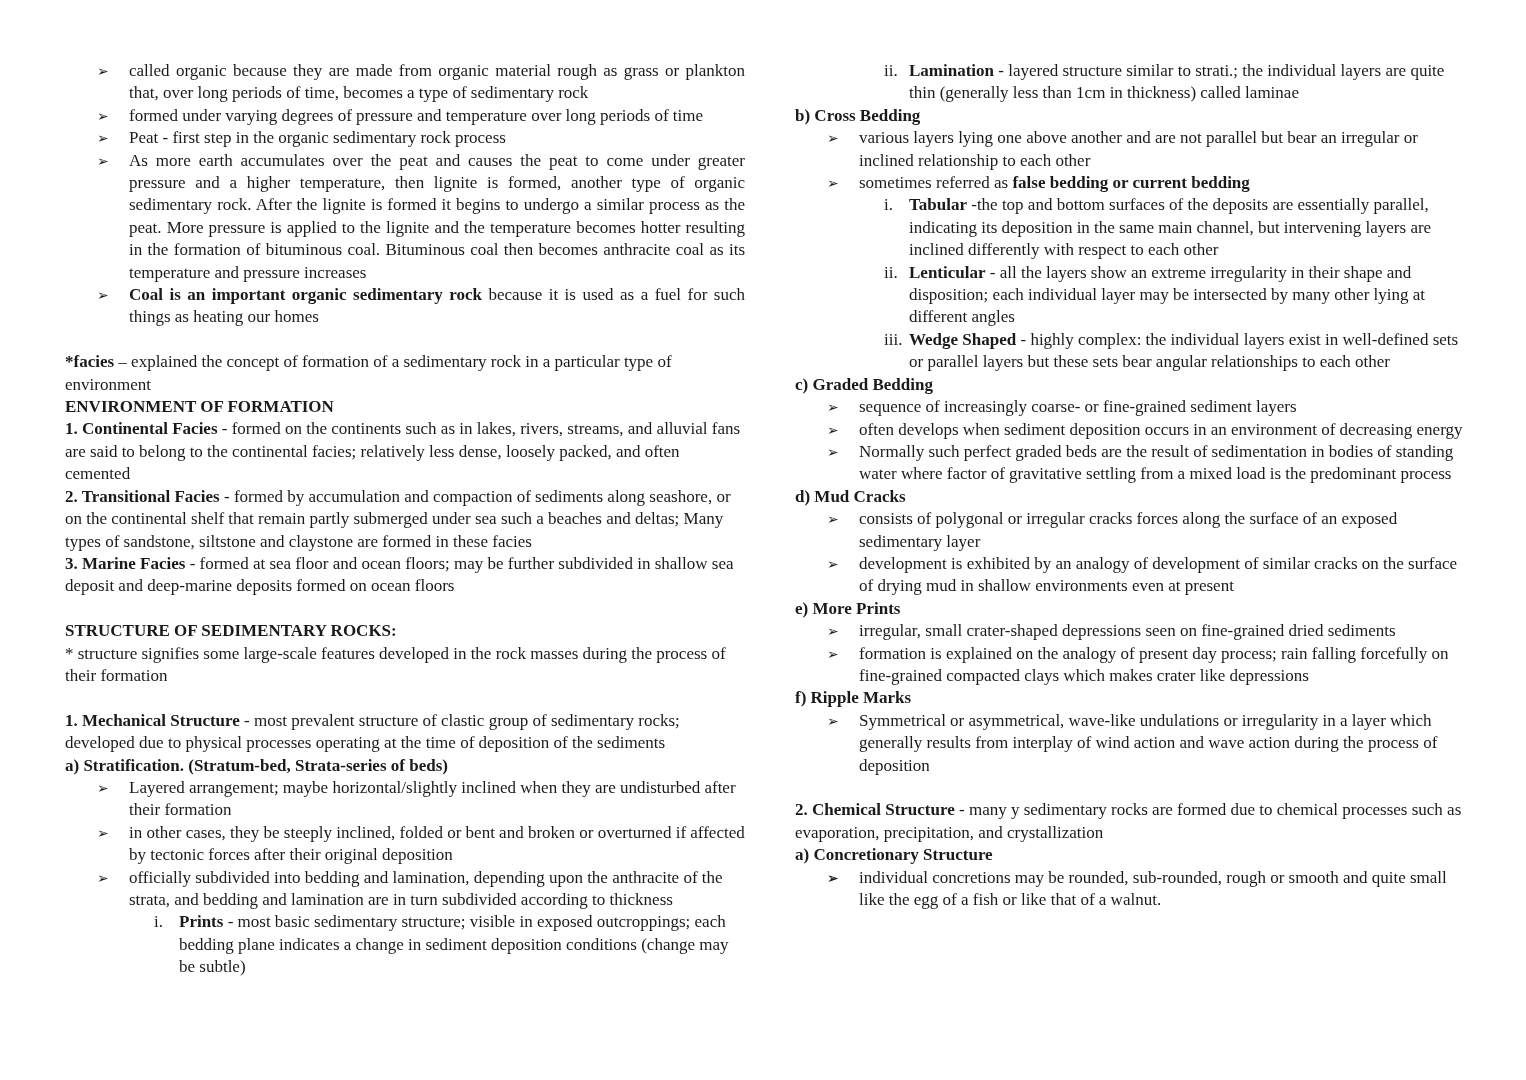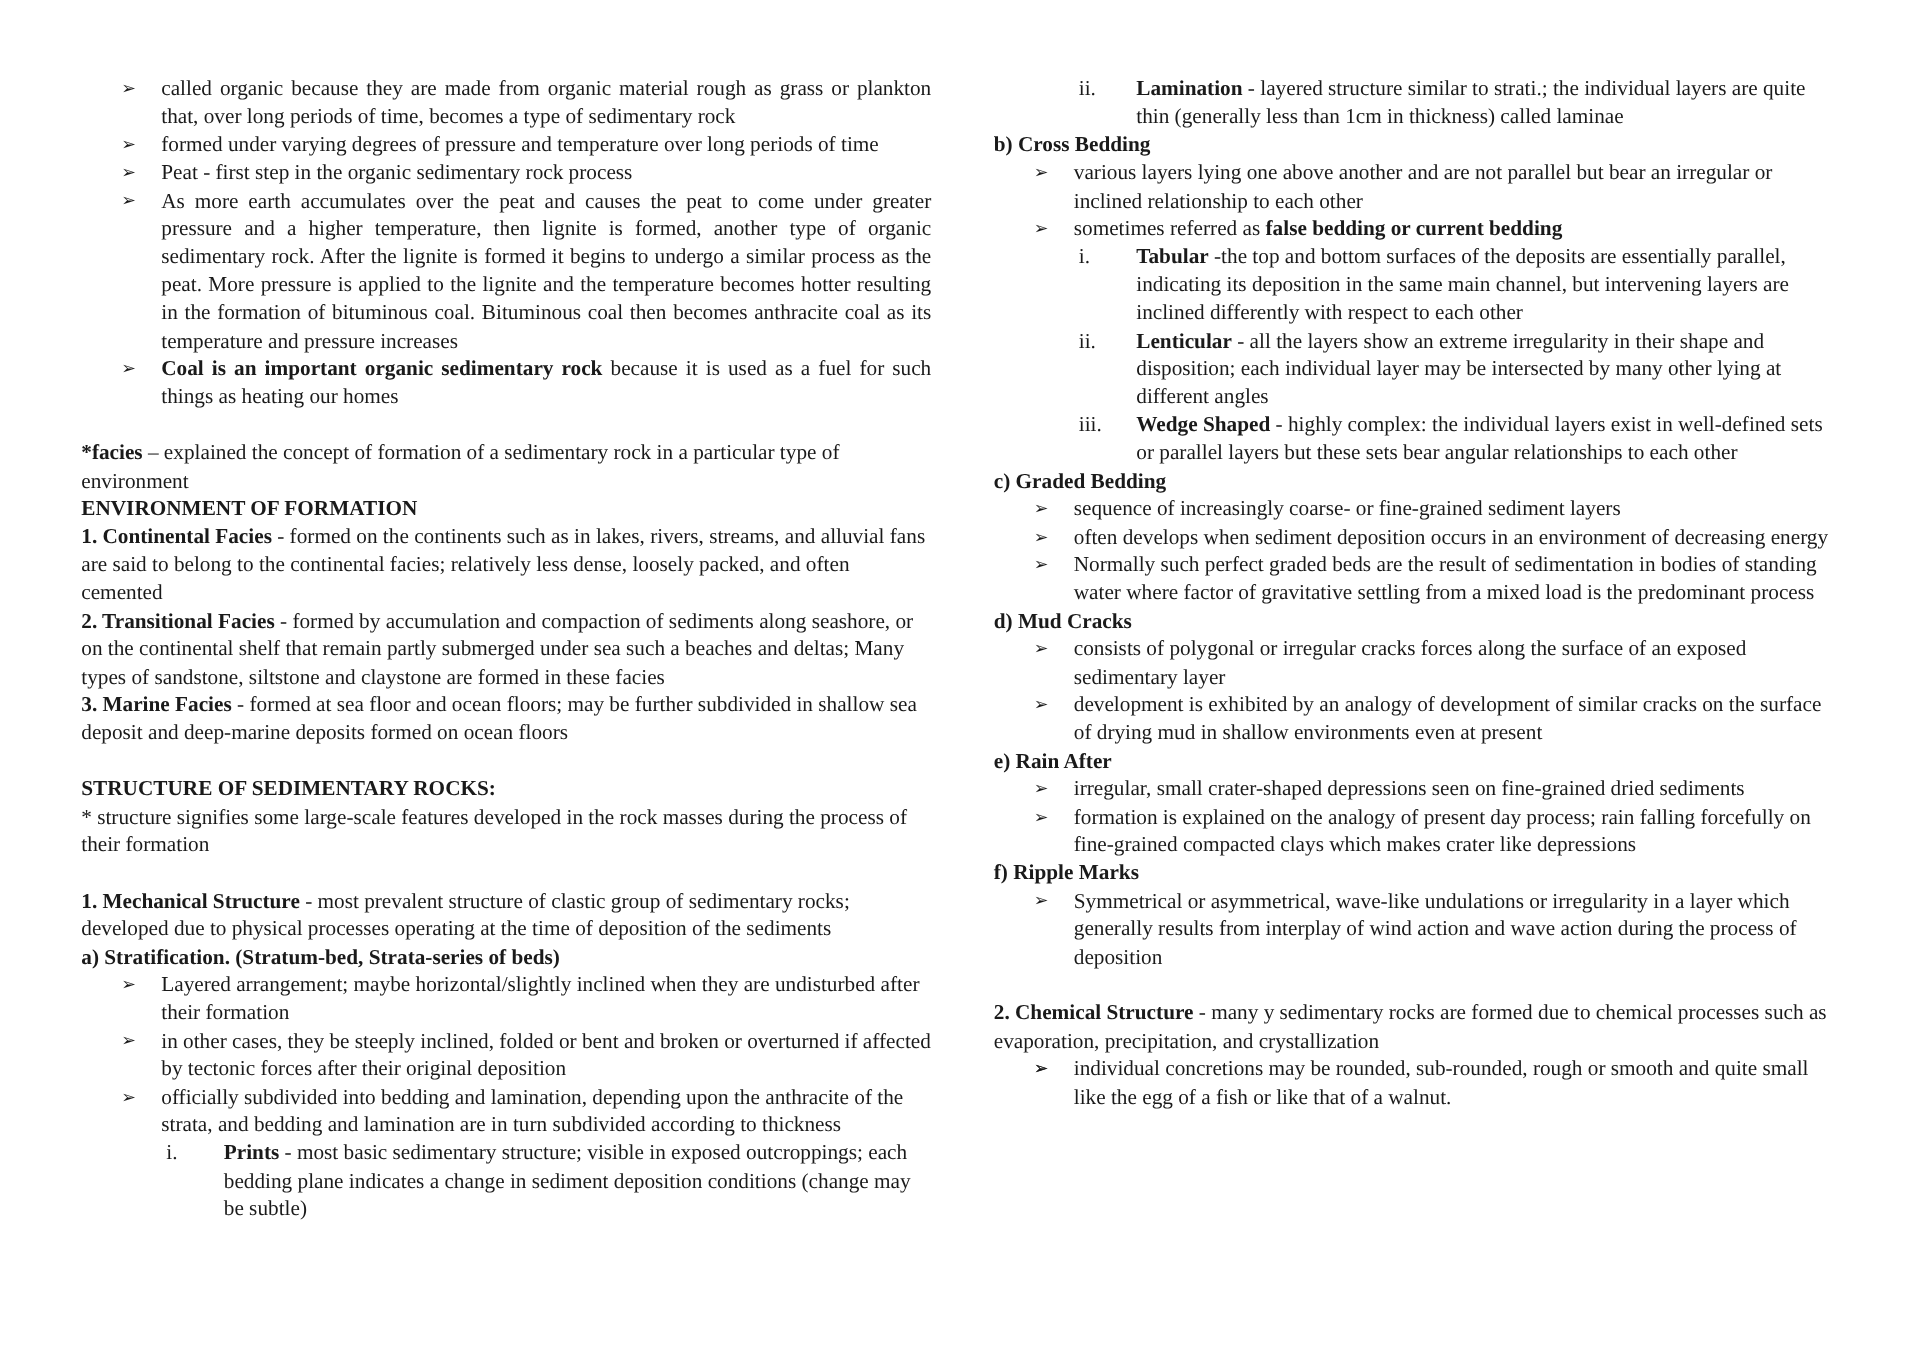--- a/index.html
+++ b/index.html
@@ -26,21 +26,21 @@
   .heading,.subheading{font-weight:bold;}
   .b{font-weight:bold;}
   .bullet{padding-left:64px;}
   .bullet > .marker{
     position:absolute;left:32px;top:0;
     font-family:"DejaVu Sans", sans-serif;
     font-size:14px;
   }
   .roman{padding-left:114px;}
   .roman > .marker{
-    position:absolute;left:68px;top:0;text-align:center;
+    position:absolute;left:89px;top:0;text-align:center;
   }
   .spacer{height:22.4px;}
   .justify{text-align:justify;}
 </style>
 </head>
 <body>
 
 <div class="page">
   <div class="col col-left">
       <div class="block bullet justify"><span class="marker">➢</span><span>called organic because they are made from organic material rough as grass or plankton that, over long periods of time, becomes a type of sedimentary rock</span></div>
@@ -73,23 +73,24 @@
       <div class="block roman"><span class="marker">i.</span><span class="b">Tabular</span><span> -the top and bottom surfaces of the deposits are essentially parallel, indicating its deposition in the same main channel, but intervening layers are inclined differently with respect to each other</span></div>
       <div class="block roman"><span class="marker">ii.</span><span class="b">Lenticular</span><span> - all the layers show an extreme irregularity in their shape and disposition; each individual layer may be intersected by many other lying at different angles</span></div>
       <div class="block roman"><span class="marker">iii.</span><span class="b">Wedge Shaped</span><span> - highly complex: the individual layers exist in well-defined sets or parallel layers but these sets bear angular relationships to each other</span></div>
       <div class="block subheading"><span class="b">c) Graded Bedding</span></div>
       <div class="block bullet"><span class="marker">➢</span><span>sequence of increasingly coarse- or fine-grained sediment layers</span></div>
       <div class="block bullet"><span class="marker">➢</span><span>often develops when sediment deposition occurs in an environment of decreasing energy</span></div>
       <div class="block bullet"><span class="marker">➢</span><span>Normally such perfect graded beds are the result of sedimentation in bodies of standing water where factor of gravitative settling from a mixed load is the predominant process</span></div>
       <div class="block subheading"><span class="b">d) Mud Cracks</span></div>
       <div class="block bullet"><span class="marker">➢</span><span>consists of polygonal or irregular cracks forces along the surface of an exposed sedimentary layer</span></div>
       <div class="block bullet"><span class="marker">➢</span><span>development is exhibited by an analogy of development of similar cracks on the surface of drying mud in shallow environments even at present</span></div>
-      <div class="block subheading"><span class="b">e) Rain After</span></div>
+      <div class="block subheading"><span class="b">e) More Prints</span></div>
       <div class="block bullet"><span class="marker">➢</span><span>irregular, small crater-shaped depressions seen on fine-grained dried sediments</span></div>
       <div class="block bullet"><span class="marker">➢</span><span>formation is explained on the analogy of present day process; rain falling forcefully on fine-grained compacted clays which makes crater like depressions</span></div>
       <div class="block subheading"><span class="b">f) Ripple Marks</span></div>
       <div class="block bullet"><span class="marker">➢</span><span>Symmetrical or asymmetrical, wave-like undulations or irregularity in a layer which generally results from interplay of wind action and wave action during the process of deposition</span></div>
       <div class="block spacer"></div>
       <div class="block paragraph"><span class="b">2. Chemical Structure</span><span> - many y sedimentary rocks are formed due to chemical processes such as evaporation, precipitation, and crystallization</span></div>
+      <div class="block subheading"><span class="b">a) Concretionary Structure</span></div>
       <div class="block bullet"><span class="marker">➢</span></div>
       <div class="block bullet"><span class="marker">➢</span><span>individual concretions may be rounded, sub-rounded, rough or smooth and quite small like the egg of a fish or like that of a walnut.</span></div>
     </div>
 </div>
 
 </body></html>

